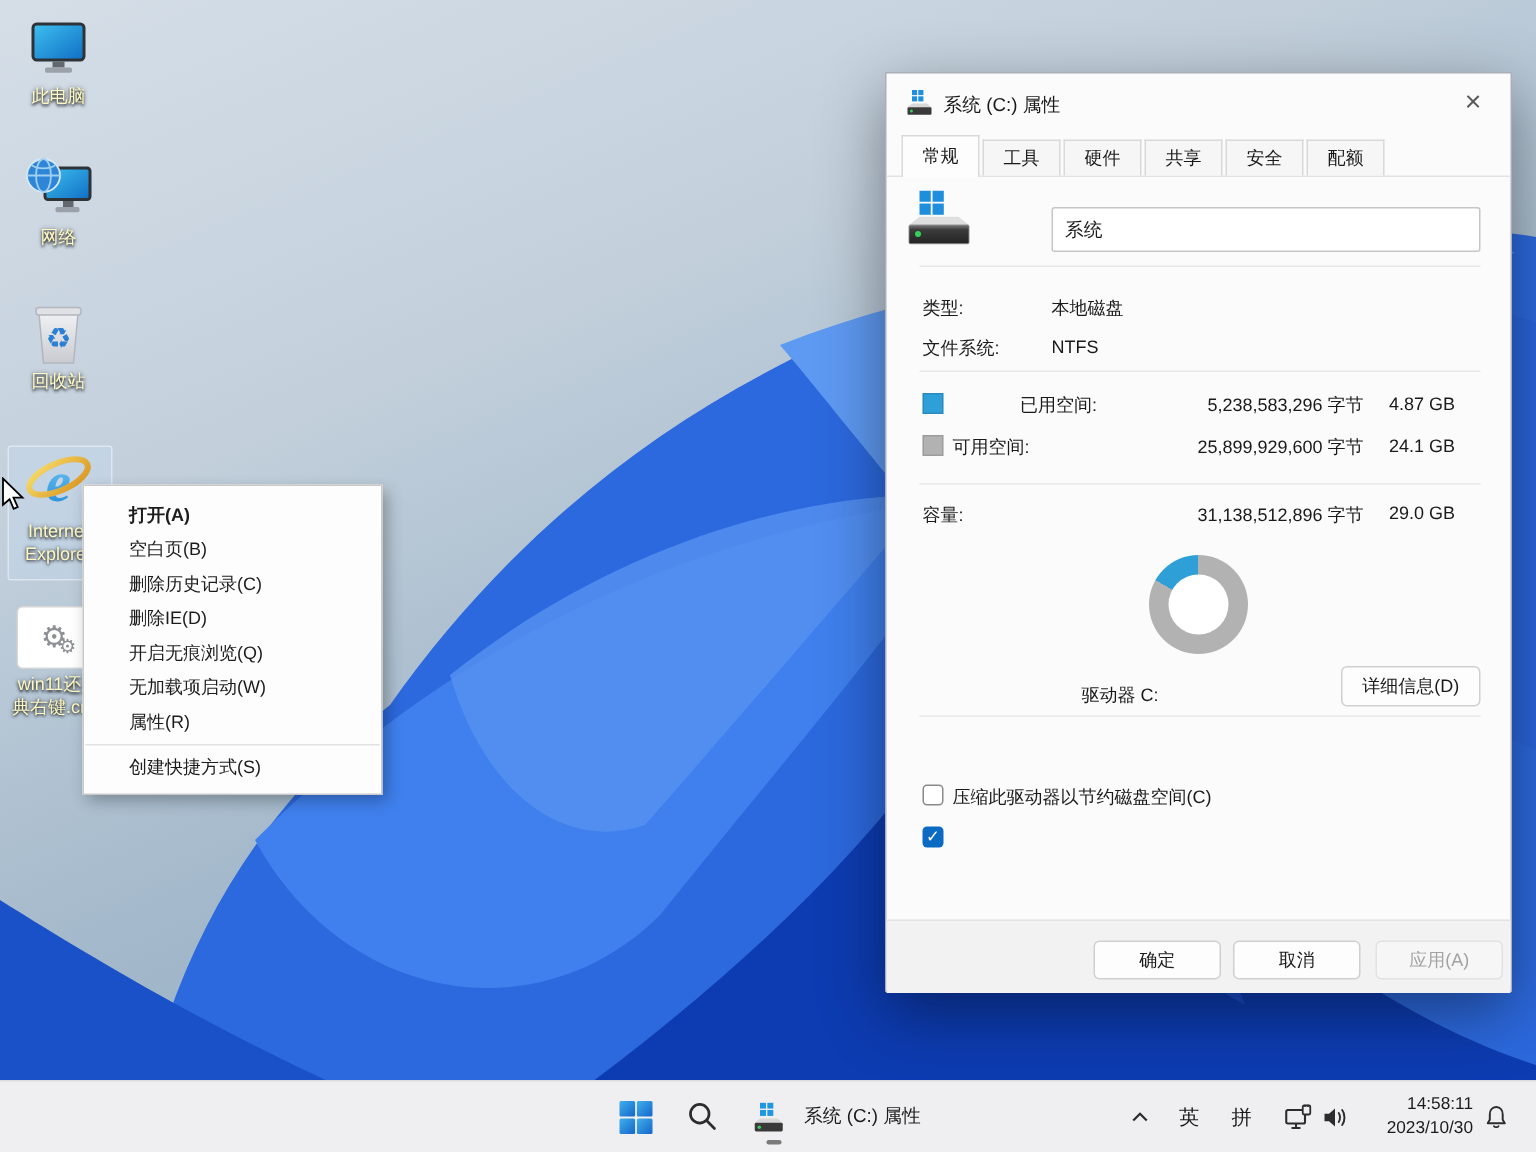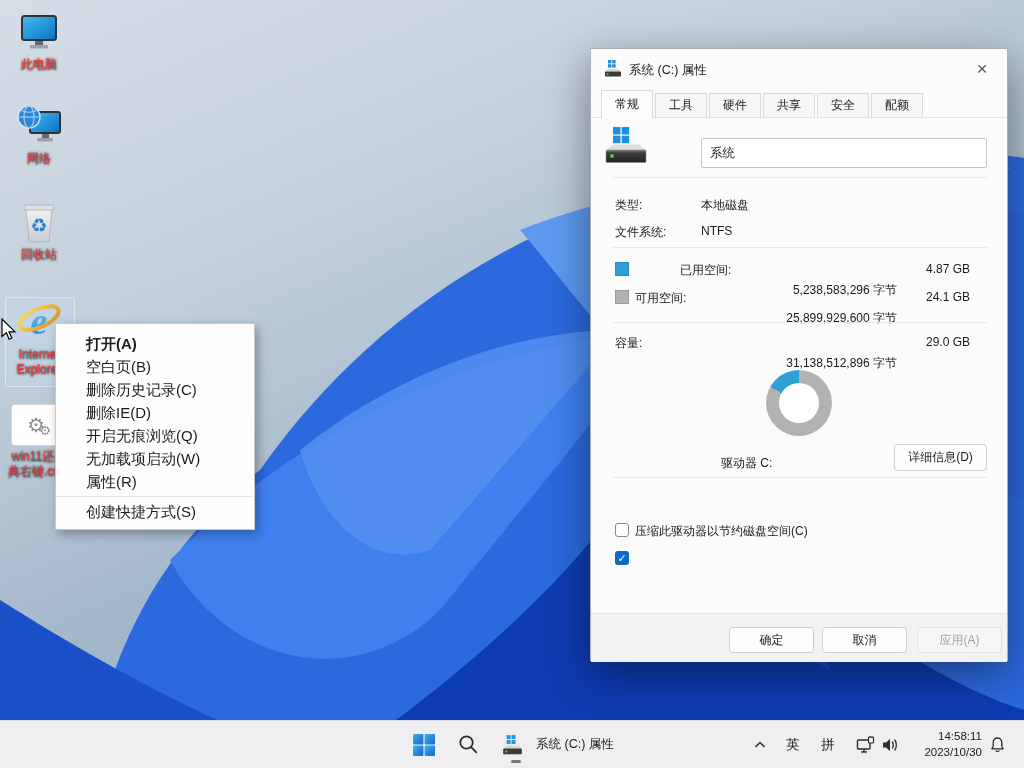--- a/index.html
+++ b/index.html
@@ -5,54 +5,54 @@
   html,body{margin:0;padding:0;background:#222;}
   #screen{position:relative;width:1024px;height:768px;overflow:hidden;
     font-family:"Liberation Sans","DejaVu Sans",sans-serif;color:#1a1a1a;
     -webkit-font-smoothing:antialiased;}
   
   .wallpaper{position:absolute;inset:0;}
   .wallpaper svg{display:block;width:100%;height:100%;}
   
   .dicon{position:absolute;width:78px;text-align:center;}
   .dicon .glyph{display:flex;justify-content:center;align-items:flex-end;height:44px;}
-  .dicon .lbl{margin-top:3px;font-size:12px;line-height:15px;color:#ef4444;
+  .dicon .lbl{margin-top:3px;font-size:12px;line-height:15px;color:#fef9c3;
     text-shadow:0 1px 2px rgba(0,0,0,.85),0 0 3px rgba(0,0,0,.5);}
   .sel-highlight{position:absolute;left:5px;top:297px;width:68px;height:88px;
     background:rgba(195,218,240,.35);border:1px solid rgba(255,255,255,.45);border-radius:2px;}
   .cmdbox{width:54px;height:40px;background:#fff;border:1px solid #d6d6d6;border-radius:4px;
     display:flex;align-items:center;justify-content:center;color:#8d9095;}
   .cmdbox span{font-size:20px;line-height:1;}
   .cmdbox .g2{font-size:13px;margin-left:-6px;margin-top:10px;}
   
   .cursor{position:absolute;left:0;top:318px;z-index:60;}
   
   .cmenu{position:absolute;left:55px;top:323px;width:198px;z-index:40;background:#fdfdfd;
     border:1px solid #c9c9c9;box-shadow:3px 4px 10px rgba(0,0,0,.3);padding:8px 0 6px 0;}
-  .cmenu .mi{height:23px;line-height:23px;padding-left:30px;font-size:15px;color:#1c1c1c;cursor:default;}
+  .cmenu .mi{height:23px;line-height:23px;padding-left:30px;font-size:12px;color:#1c1c1c;cursor:default;}
   .cmenu .mi.bold{font-weight:bold;}
   .cmenu .msep{border-top:1px solid #e2e2e2;margin:3px 1px;}
   
   .dialog{position:absolute;left:590px;top:48px;width:418px;height:613px;background:#fbfbfb;
     border:1px solid #a9b0ba;box-shadow:0 14px 40px rgba(0,0,0,.42);z-index:30;box-sizing:border-box;}
   .dlg-titlebar{position:absolute;left:0;top:0;right:0;height:40px;}
   .dlg-title{position:absolute;left:38px;top:13px;font-size:12.5px;color:#191919;}
   .dlg-icon{position:absolute;left:13px;top:11px;}
   .dlg-close{position:absolute;right:10px;top:5px;width:30px;height:30px;display:flex;
     align-items:center;justify-content:center;font-size:19px;color:#5a5a5a;cursor:default;}
   .tabs{position:absolute;left:10px;top:41px;display:flex;align-items:flex-end;z-index:2;}
   .tab{height:23px;display:flex;align-items:center;padding:0 13px;font-size:12px;
     background:#f6f6f6;border:1px solid #d9d9d9;margin-right:2px;border-bottom:none;}
   .tab.active{height:27px;background:#fdfdfd;position:relative;z-index:3;margin-bottom:-1px;}
   .tabline{position:absolute;left:0;right:0;top:68px;border-top:1px solid #e3e3e3;}
   .dlg-body{position:absolute;inset:0;font-size:12px;}
   .hr{position:absolute;left:22px;width:374px;border-top:1px solid #e8e8e8;}
   .row-label{position:absolute;left:24px;height:16px;}
   .row-value{position:absolute;left:110px;height:16px;}
-  .bytes{position:absolute;left:138px;width:168px;text-align:right;margin-top:20px;}
+  .bytes{position:absolute;left:150px;width:168px;text-align:right;}
   .gbs{position:absolute;left:312px;width:67px;text-align:right;}
   .swatch{position:absolute;left:24px;width:14px;height:14px;border:1px solid rgba(0,0,0,.12);box-sizing:border-box;}
   .space-label{position:absolute;left:44px;}
   .input-box{position:absolute;left:110px;top:89px;width:286px;height:30px;background:#fff;
     border:1px solid #c6c6c6;border-radius:2px;box-sizing:border-box;font-size:12.5px;
     line-height:28px;padding-left:8px;}
   .donut{position:absolute;left:175px;top:321px;width:66px;height:66px;border-radius:50%;}
   .donut .hole{position:absolute;left:13px;top:13px;width:40px;height:40px;border-radius:50%;background:#fff;}
   .drive-caption{position:absolute;left:130px;top:406px;width:156px;}
   .btn{position:absolute;box-sizing:border-box;background:#fdfdfd;border:1px solid #d0d0d0;

